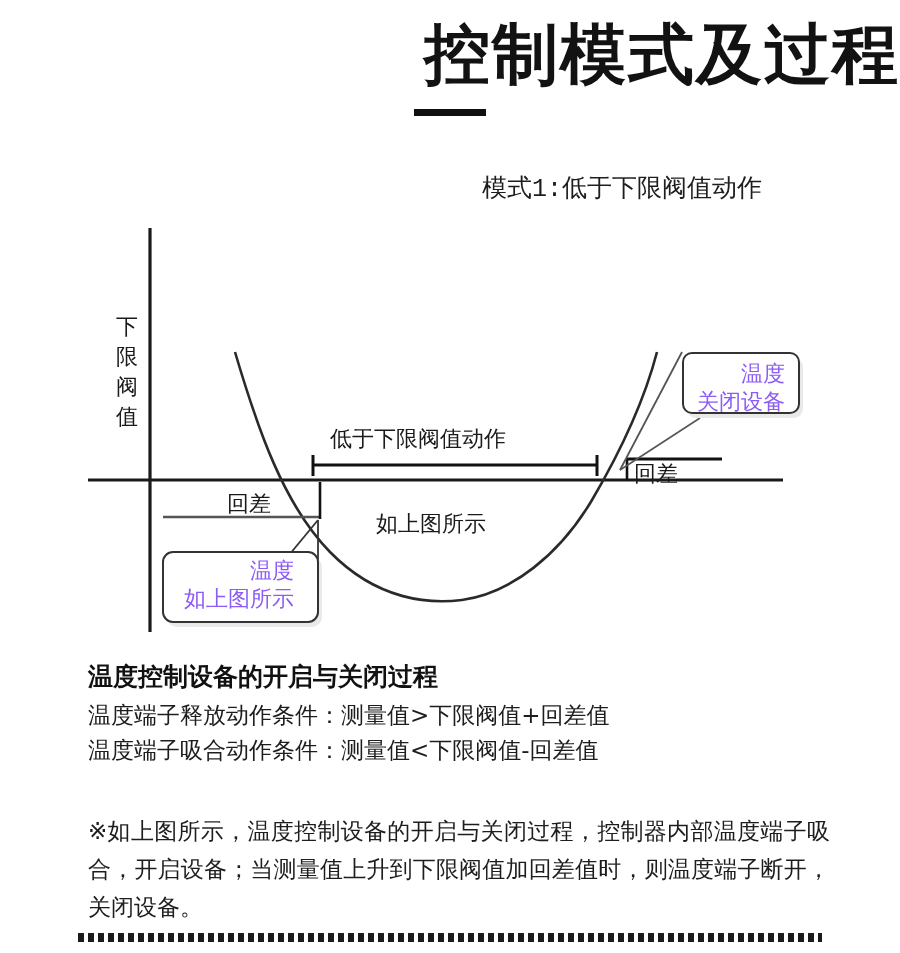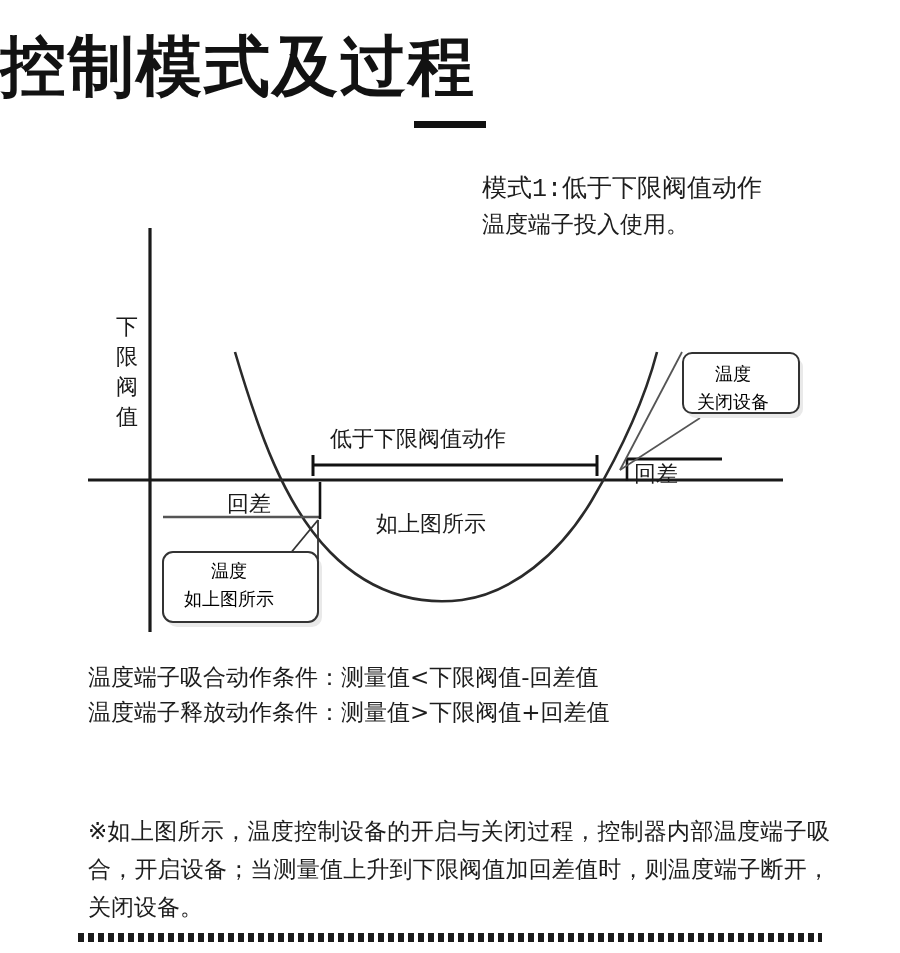--- a/index.html
+++ b/index.html
@@ -13,24 +13,24 @@
     position: relative;
     overflow: hidden;
     font-family: "DejaVu Sans", "Liberation Sans", sans-serif;
     color: #1a1a1a;
     -webkit-font-smoothing: antialiased;
   }
 
   
   .title-block {
     position: absolute;
-    top: 34px;
+    top: 22px;
     left: 0;
     width: 900px;
-    text-align: left;
+    text-align: right;
   }
   .page-title {
     font-size: 66px;
     font-weight: 800;
     letter-spacing: 2px;
     line-height: 1.0;
     color: #121212;
     white-space: nowrap;
   }
   .title-rule {
@@ -85,24 +85,24 @@
   }
   .yaxis-label span { display: block; }
 
   .lbl-span      { left: 330px; top: 424px; }
   .lbl-curve     { left: 376px; top: 509px; }
   .lbl-hys-left  { left: 227px; top: 489px; }
   .lbl-hys-right { left: 634px; top: 459px; }
 
   .callout {
     position: absolute;
-    font-size: 18px;
+    font-size: 22px;
     line-height: 28px;
-    text-align: center;
-    color: #000000;
+    text-align: right;
+    color: #8b5cf6;
     font-weight: 500;
     white-space: nowrap;
   }
   .callout-release { left: 697px; top: 360px; }
   .callout-pickup  { left: 184px; top: 557px; }
 
   
   .lower-block {
     position: absolute;
     left: 88px;
@@ -152,21 +152,20 @@
 </head>
 <body>
 
 <div class="title-block">
   <div class="page-title">控制模式及过程</div>
   <div class="title-rule"></div>
 </div>
 
 <div class="mode-caption">
   <div>模式1:低于下限阀值动作</div>
-  <div class="line2">温度端子投入使用。</div>
 </div>
 
 <div class="diagram">
   <svg width="900" height="953" viewBox="0 0 900 953" xmlns="http://www.w3.org/2000/svg">
 
     <line x1="88" y1="480" x2="783" y2="480" stroke="#1a1a1a" stroke-width="3.2"></line>
 
     <line x1="150" y1="228" x2="150" y2="632" stroke="#1a1a1a" stroke-width="3.2"></line>
 
     <path d="M 235 352
@@ -230,19 +229,20 @@
   <div>温度</div>
   <div>关闭设备</div>
 </div>
 
 <div class="callout callout-pickup">
   <div>温度</div>
   <div>如上图所示</div>
 </div>
 
 <div class="lower-block">
+  <div class="lower-heading">温度控制设备的开启与关闭过程</div>
+  <div class="lower-line">温度端子释放动作条件：测量值&gt;下限阀值+回差值</div>
   <div class="lower-line">温度端子吸合动作条件：测量值&lt;下限阀值-回差值</div>
-  <div class="lower-line">温度端子释放动作条件：测量值&gt;下限阀值+回差值</div>
 </div>
 
 <div class="note-block">※如上图所示，温度控制设备的开启与关闭过程，控制器内部温度端子吸合，开启设备；当测量值上升到下限阀值加回差值时，则温度端子断开，关闭设备。</div>
 
 <div class="bottom-rule"></div>
 
 </body></html>

